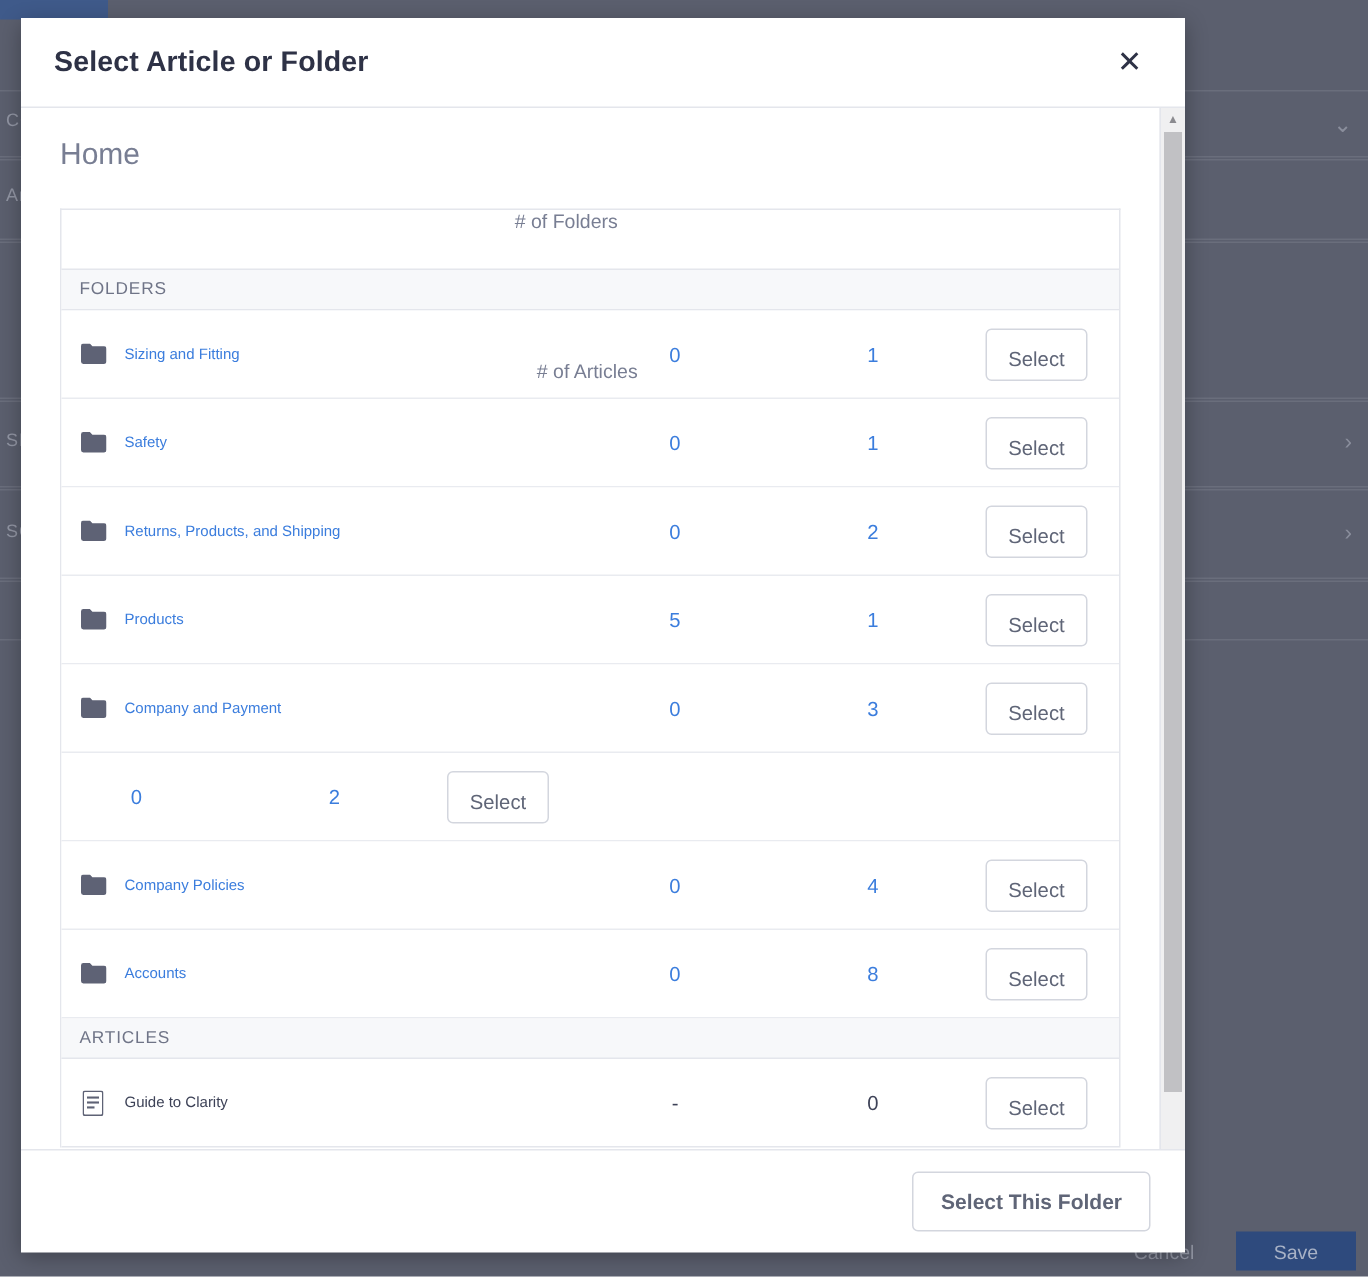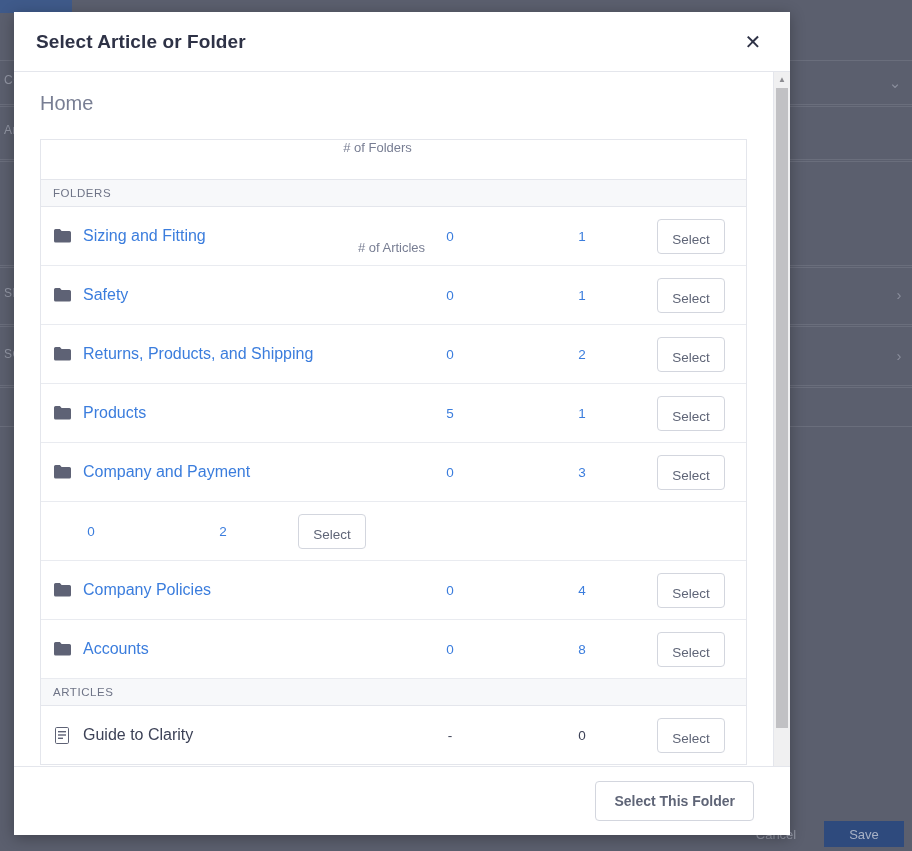--- a/index.html
+++ b/index.html
@@ -192,21 +192,21 @@
   .row-icon {
     width: 18px;
     height: 18px;
     margin-right: 12px;
     flex: 0 0 18px;
     display: flex;
     align-items: center;
     justify-content: center;
   }
   .row-label {
-    font-size: 16px;
+    font-size: 10px;
     color: #3b7ddd;
     text-decoration: none;
     cursor: pointer;
   }
   .row-label.plain {
     color: #3d4257;
     cursor: default;
   }
   .cell-num {
     flex: 0 0 100px;
@@ -264,21 +264,21 @@
     cursor: pointer;
   }
 
   
   #modal-footer {
     flex: 0 0 69px;
     border-top: 1px solid #e4e6ec;
     display: flex;
     align-items: center;
     justify-content: flex-end;
-    padding-right: 36px;
+    padding-right: 23px;
   }
   #btn-select-folder {
     height: 40px;
     padding: 0 18px;
     background: #ffffff;
     border: 1px solid #d3d6de;
     border-radius: 4px;
     color: #5f6577;
     font-size: 14px;
     font-weight: bold;

